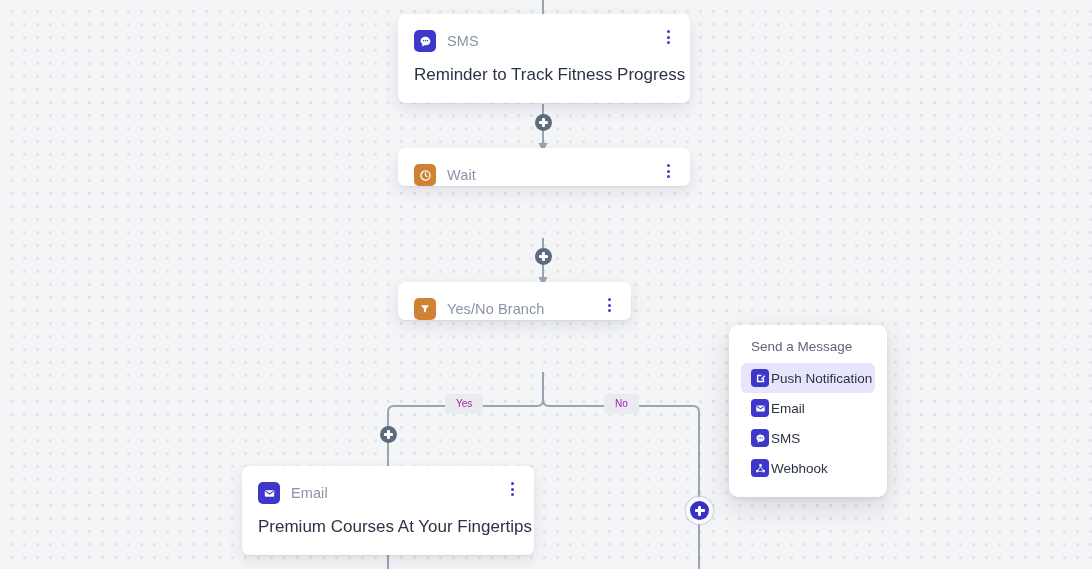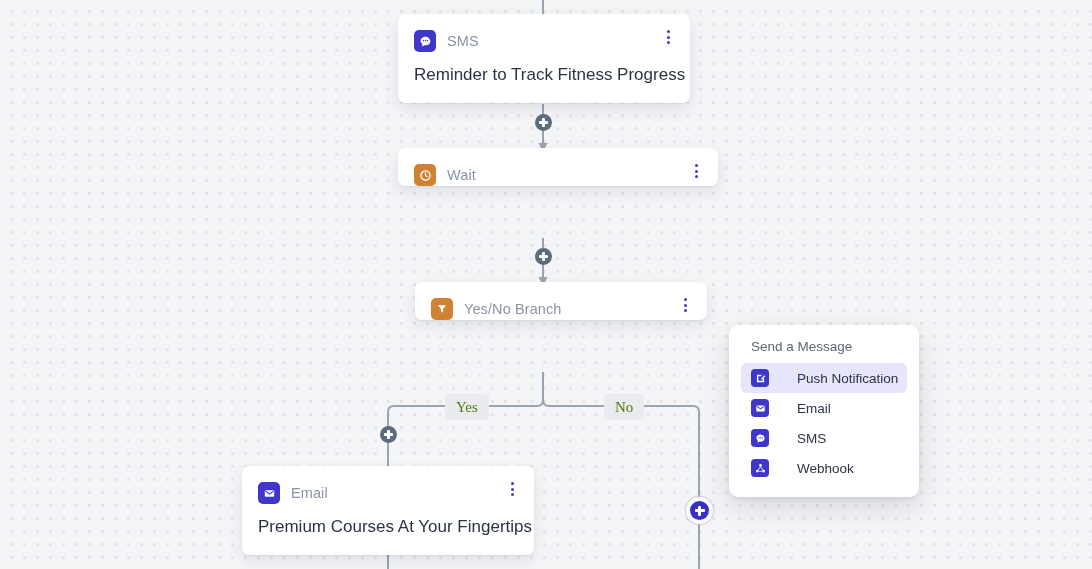--- a/index.html
+++ b/index.html
@@ -99,24 +99,23 @@
     line-height: 1.25;
     white-space: nowrap;
   }
 
   
   .branch-chip {
     position: absolute;
     background: #e9ebef;
     border-radius: 4px;
     padding: 4px 11px;
-    font-size: 15px;
-    color: #4d7c0f;
+    font-size: 10px;
+    color: #a21caf;
     line-height: 1.2;
-    font-family: Liberation Serif, serif;
   }
 
   
   .plus-btn {
     position: absolute;
     width: 17px;
     height: 17px;
     border-radius: 50%;
     background: #5c6b7e;
     display: flex;
@@ -143,32 +142,32 @@
   .plus-btn.active::before { width: 10px; height: 2.6px; }
   .plus-btn.active::after  { width: 2.6px; height: 10px; }
 
   
   .menu-panel {
     position: absolute;
     background: #ffffff;
     border-radius: 9px;
     box-shadow: 0 2px 5px rgba(16,24,40,.08), 0 10px 28px rgba(16,24,40,.13);
     padding: 14px 12px 14px 12px;
-    width: 190px;
+    width: 158px;
   }
   .menu-heading {
     font-size: 13.5px;
     color: #5d6575;
     padding: 0 10px 9px 10px;
     white-space: nowrap;
   }
   .menu-item {
     display: flex;
     align-items: center;
-    gap: 28px;
+    gap: 2px;
     padding: 6px 10px;
     border-radius: 6px;
     cursor: pointer;
   }
   .menu-item.selected { background: #e7e5fb; }
   .menu-item-icon {
     width: 18px;
     height: 18px;
     border-radius: 4px;
     background: #3f37c9;
@@ -222,38 +221,38 @@
       <span class="node-type">SMS</span>
       <span class="node-kebab">
         <i></i>
           <i></i>
           <i></i>
       </span>
     </div>
     <div class="node-title">Reminder to Track Fitness Progress</div>
   </div>
 
-  <div class="node-card" style="left:398px; top:148px; width:320px;">
+  <div class="node-card" style="left:398px; top:148px; width:292px;">
     <div class="node-head">
       <span class="node-icon" style="background:#cf8233;">
         <svg width="13" height="13" viewBox="0 0 16 16">
           <circle cx="8" cy="8" r="5.6" fill="none" stroke="#ffffff" stroke-width="1.6"></circle>
           <path d="M8 4.9V8l2.3 1.5" fill="none" stroke="#ffffff" stroke-width="1.5" stroke-linecap="round"></path>
         </svg>
       </span>
       <span class="node-type">Wait</span>
       <span class="node-kebab">
         <i></i>
           <i></i>
           <i></i>
       </span>
     </div>
   </div>
 
-  <div class="node-card" style="left:415px; top:282px; width:292px;">
+  <div class="node-card" style="left:398px; top:282px; width:233px;">
     <div class="node-head">
       <span class="node-icon" style="background:#cf8233;">
         <svg width="12" height="12" viewBox="0 0 16 16">
           <path fill="#ffffff" d="M2.6 3h10.8L9.4 8.1V13L6.6 11.4V8.1z"></path>
         </svg>
       </span>
       <span class="node-type">Yes/No Branch</span>
       <span class="node-kebab">
         <i></i>
           <i></i>

